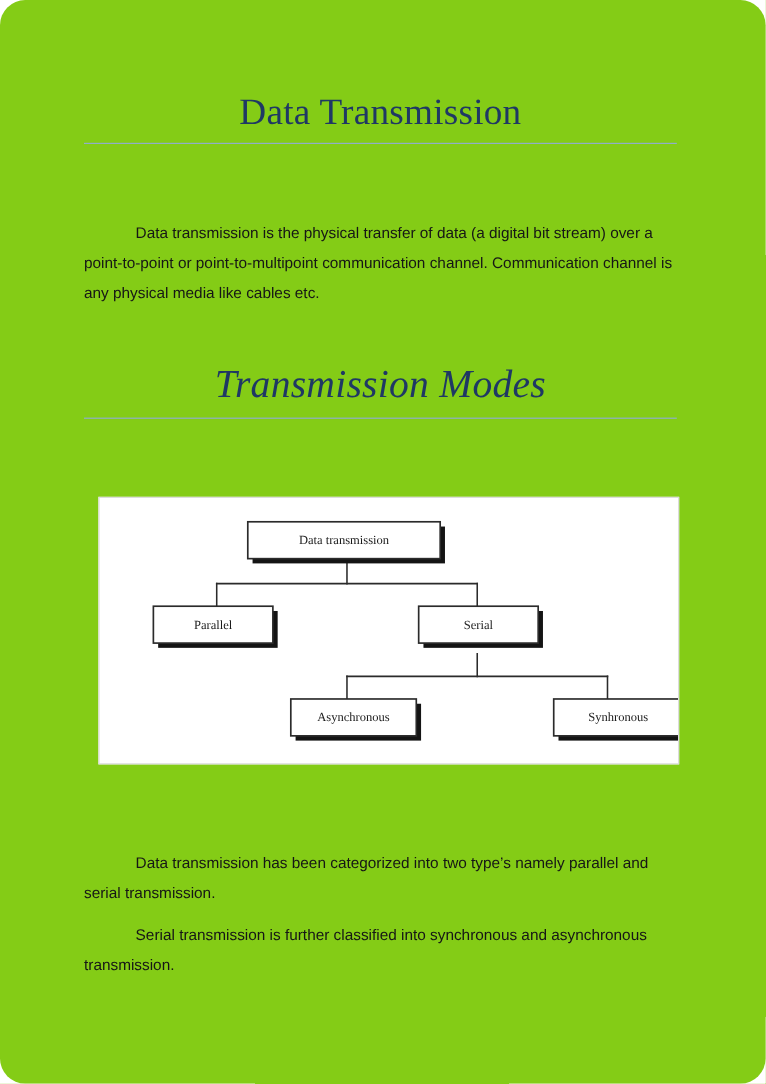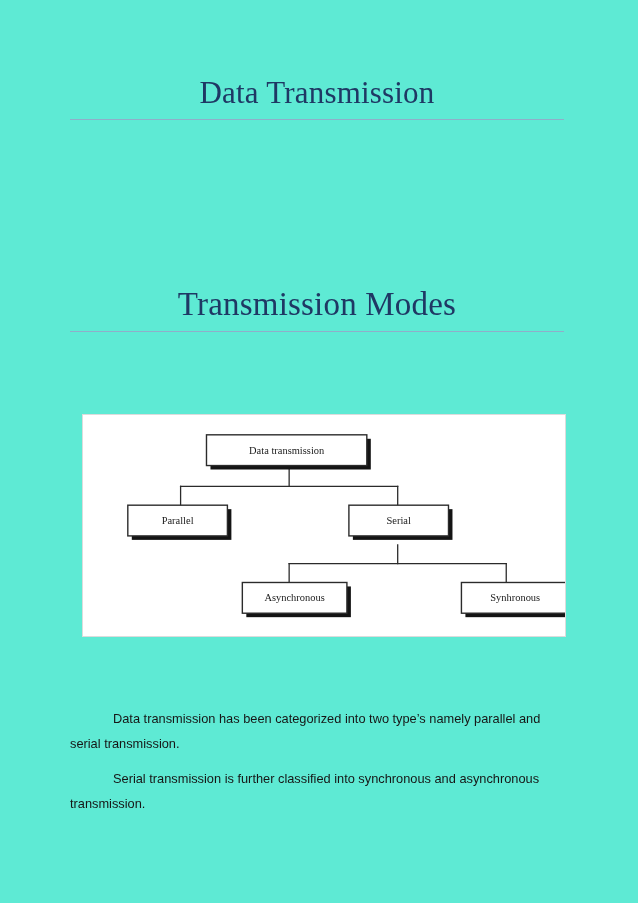--- a/index.html
+++ b/index.html
@@ -12,21 +12,22 @@
     height: 903px;
     position: relative;
     font-family: "Liberation Sans", sans-serif;
     color: #000000;
     overflow: hidden;
   }
 
   .page {
     position: absolute;
     inset: 0;
-    background: #5eead4;
+    background: #84cc16;
+    border-radius: 21px;
   }
 
   
   .heading-block {
     position: absolute;
     left: 70px;
     width: 494px;
   }
   .heading-text {
     font-family: "Liberation Serif", serif;
@@ -37,21 +38,21 @@
     white-space: nowrap;
   }
   .heading-rule {
     height: 1px;
     background: #8faec9;
     margin-top: 9px;
     width: 100%;
   }
   #heading-1 { top: 76px; }
   #heading-1 .heading-text { font-size: 31px; }
-  #heading-2 { top: 286px; }
+  #heading-2 { top: 303px; font-style: italic; }
   #heading-2 .heading-text { font-size: 33px; }
 
   
   .paragraph {
     position: absolute;
     left: 70px;
     width: 495px;
     font-family: "Liberation Sans", sans-serif;
     font-size: 12.8px;
     line-height: 25px;
@@ -109,20 +110,21 @@
 </head>
 <body>
 
 <div class="page">
 
   <div class="heading-block" id="heading-1">
     <div class="heading-text">Data Transmission</div>
     <div class="heading-rule"></div>
   </div>
 
+  <p class="paragraph" id="para-intro">Data transmission is the physical transfer of data (a digital bit stream) over a point-to-point or point-to-multipoint communication channel. Communication channel is any physical media like cables etc.</p>
 
   <div class="heading-block" id="heading-2">
     <div class="heading-text">Transmission Modes</div>
     <div class="heading-rule"></div>
   </div>
 
   <div id="figure-frame">
     <svg id="diagram-canvas" viewBox="0 0 484 223" preserveAspectRatio="none">
 
       <g>

